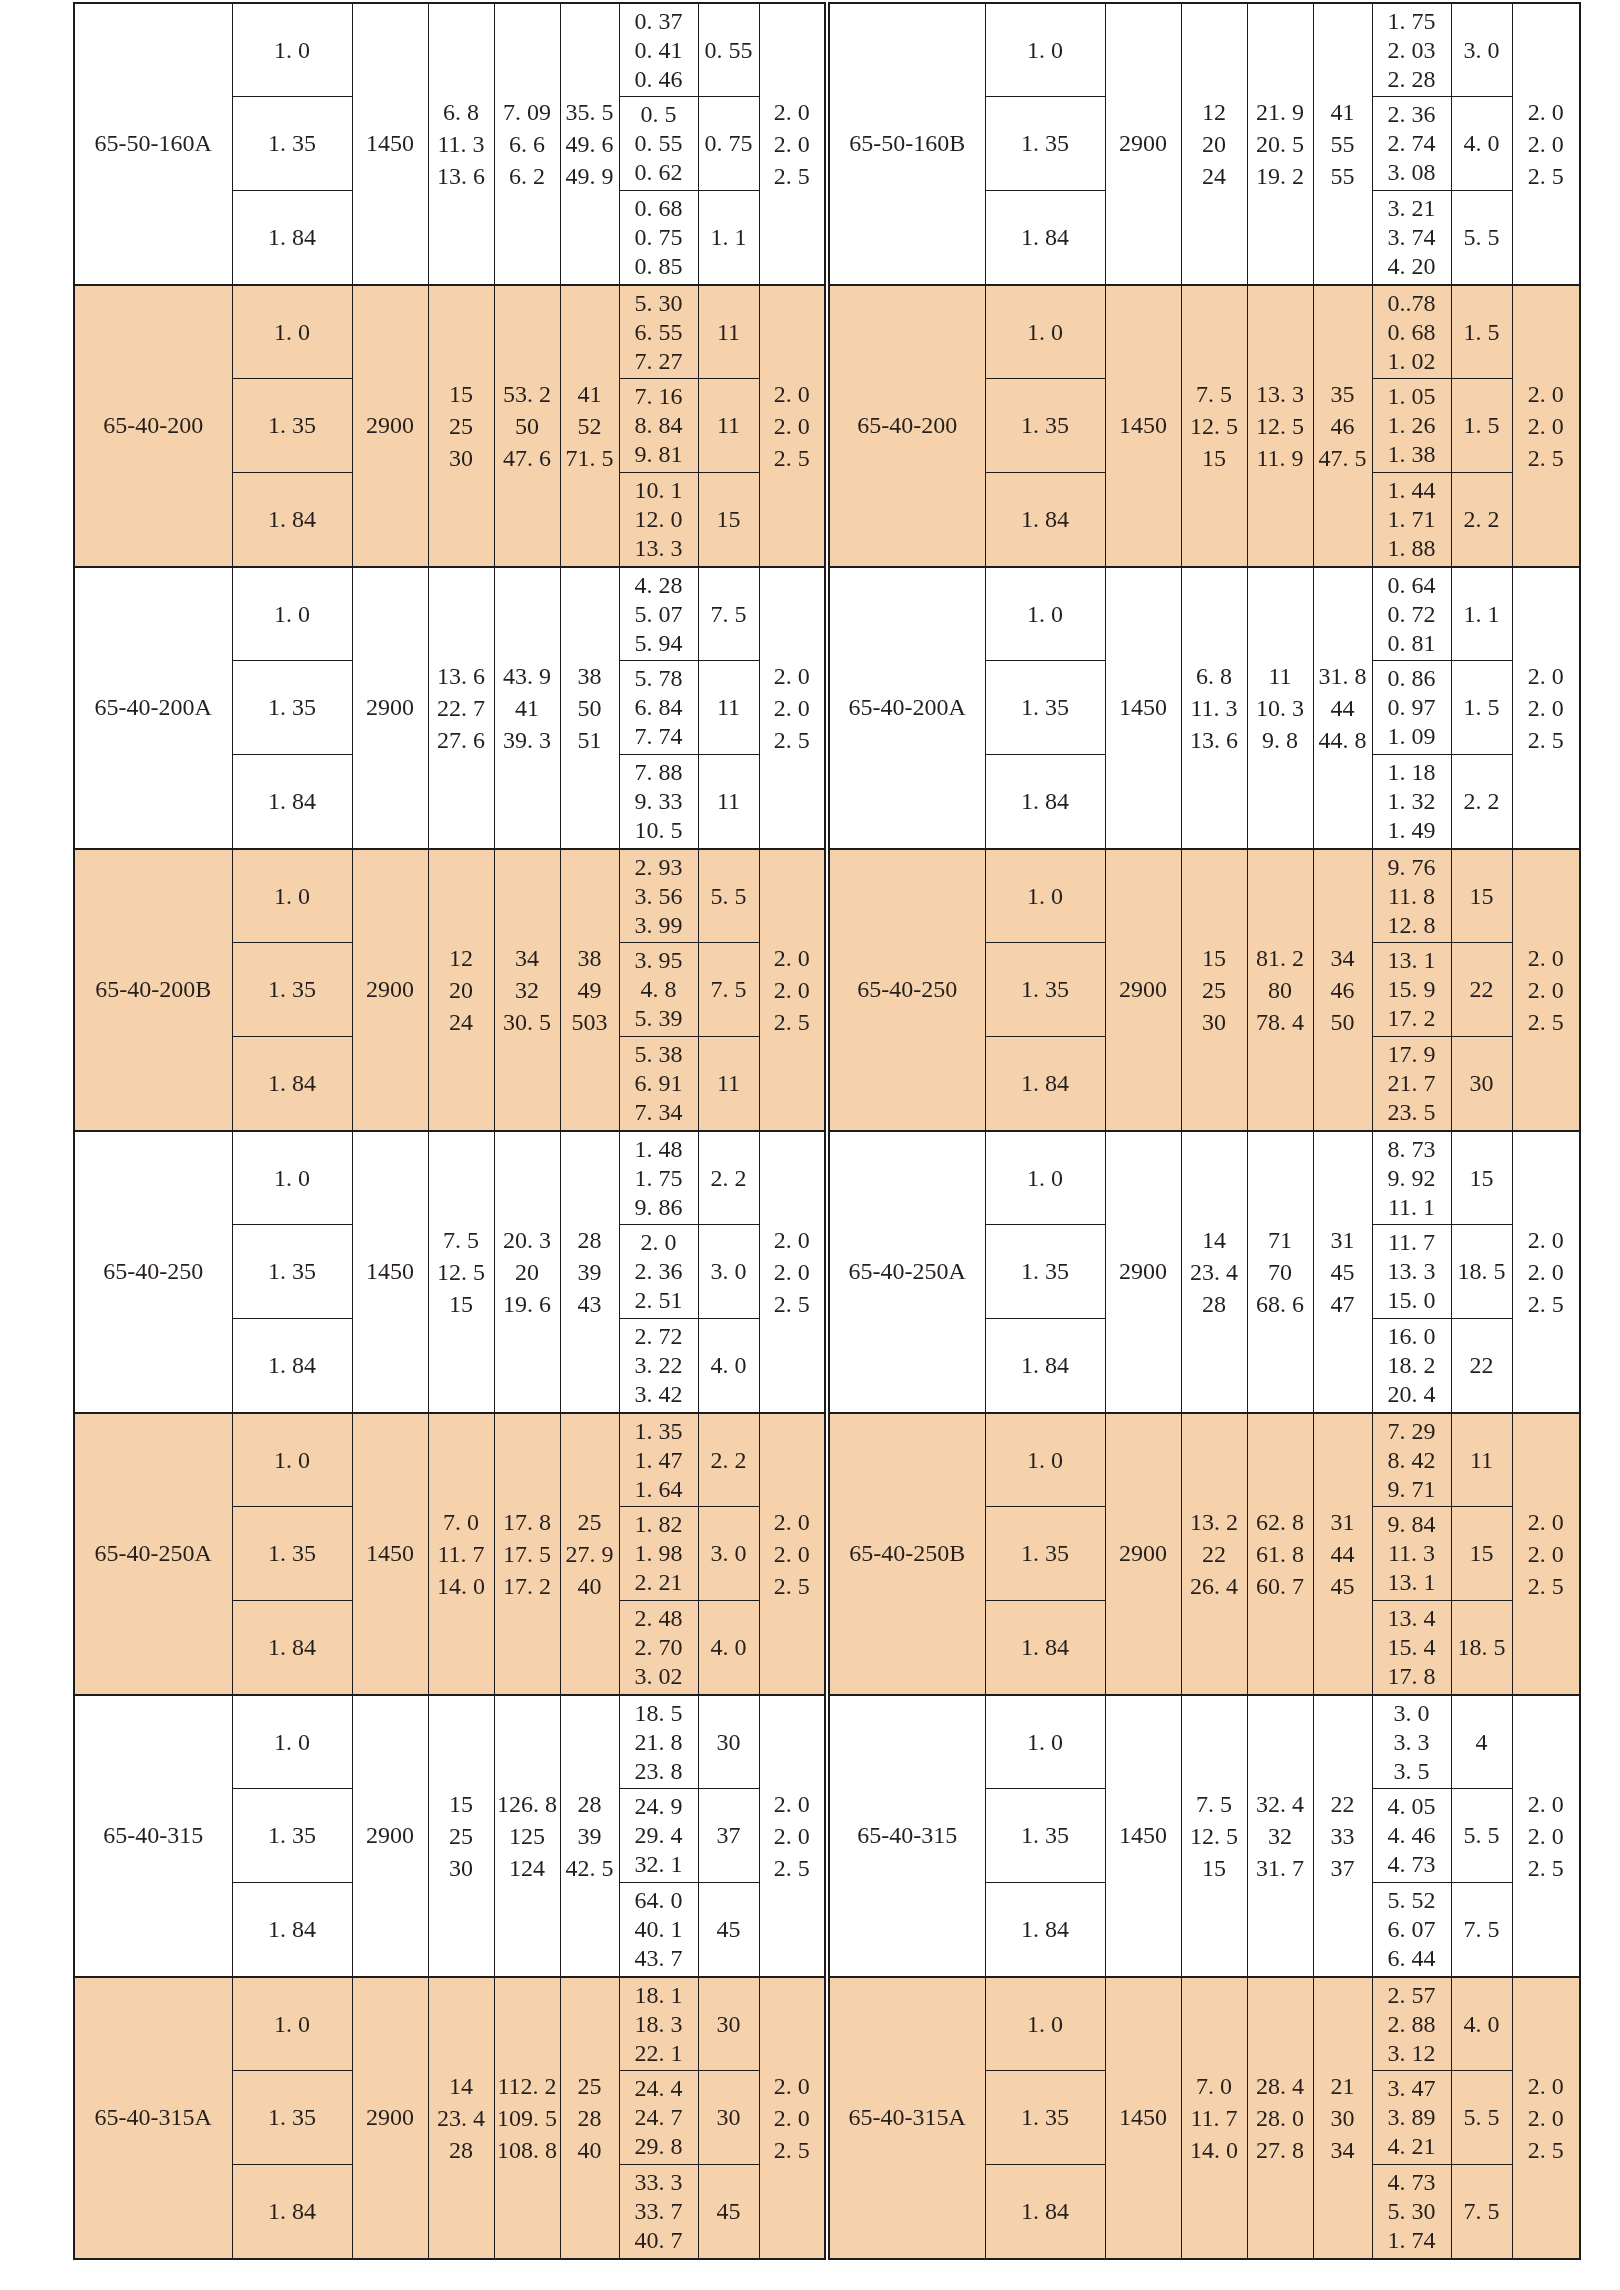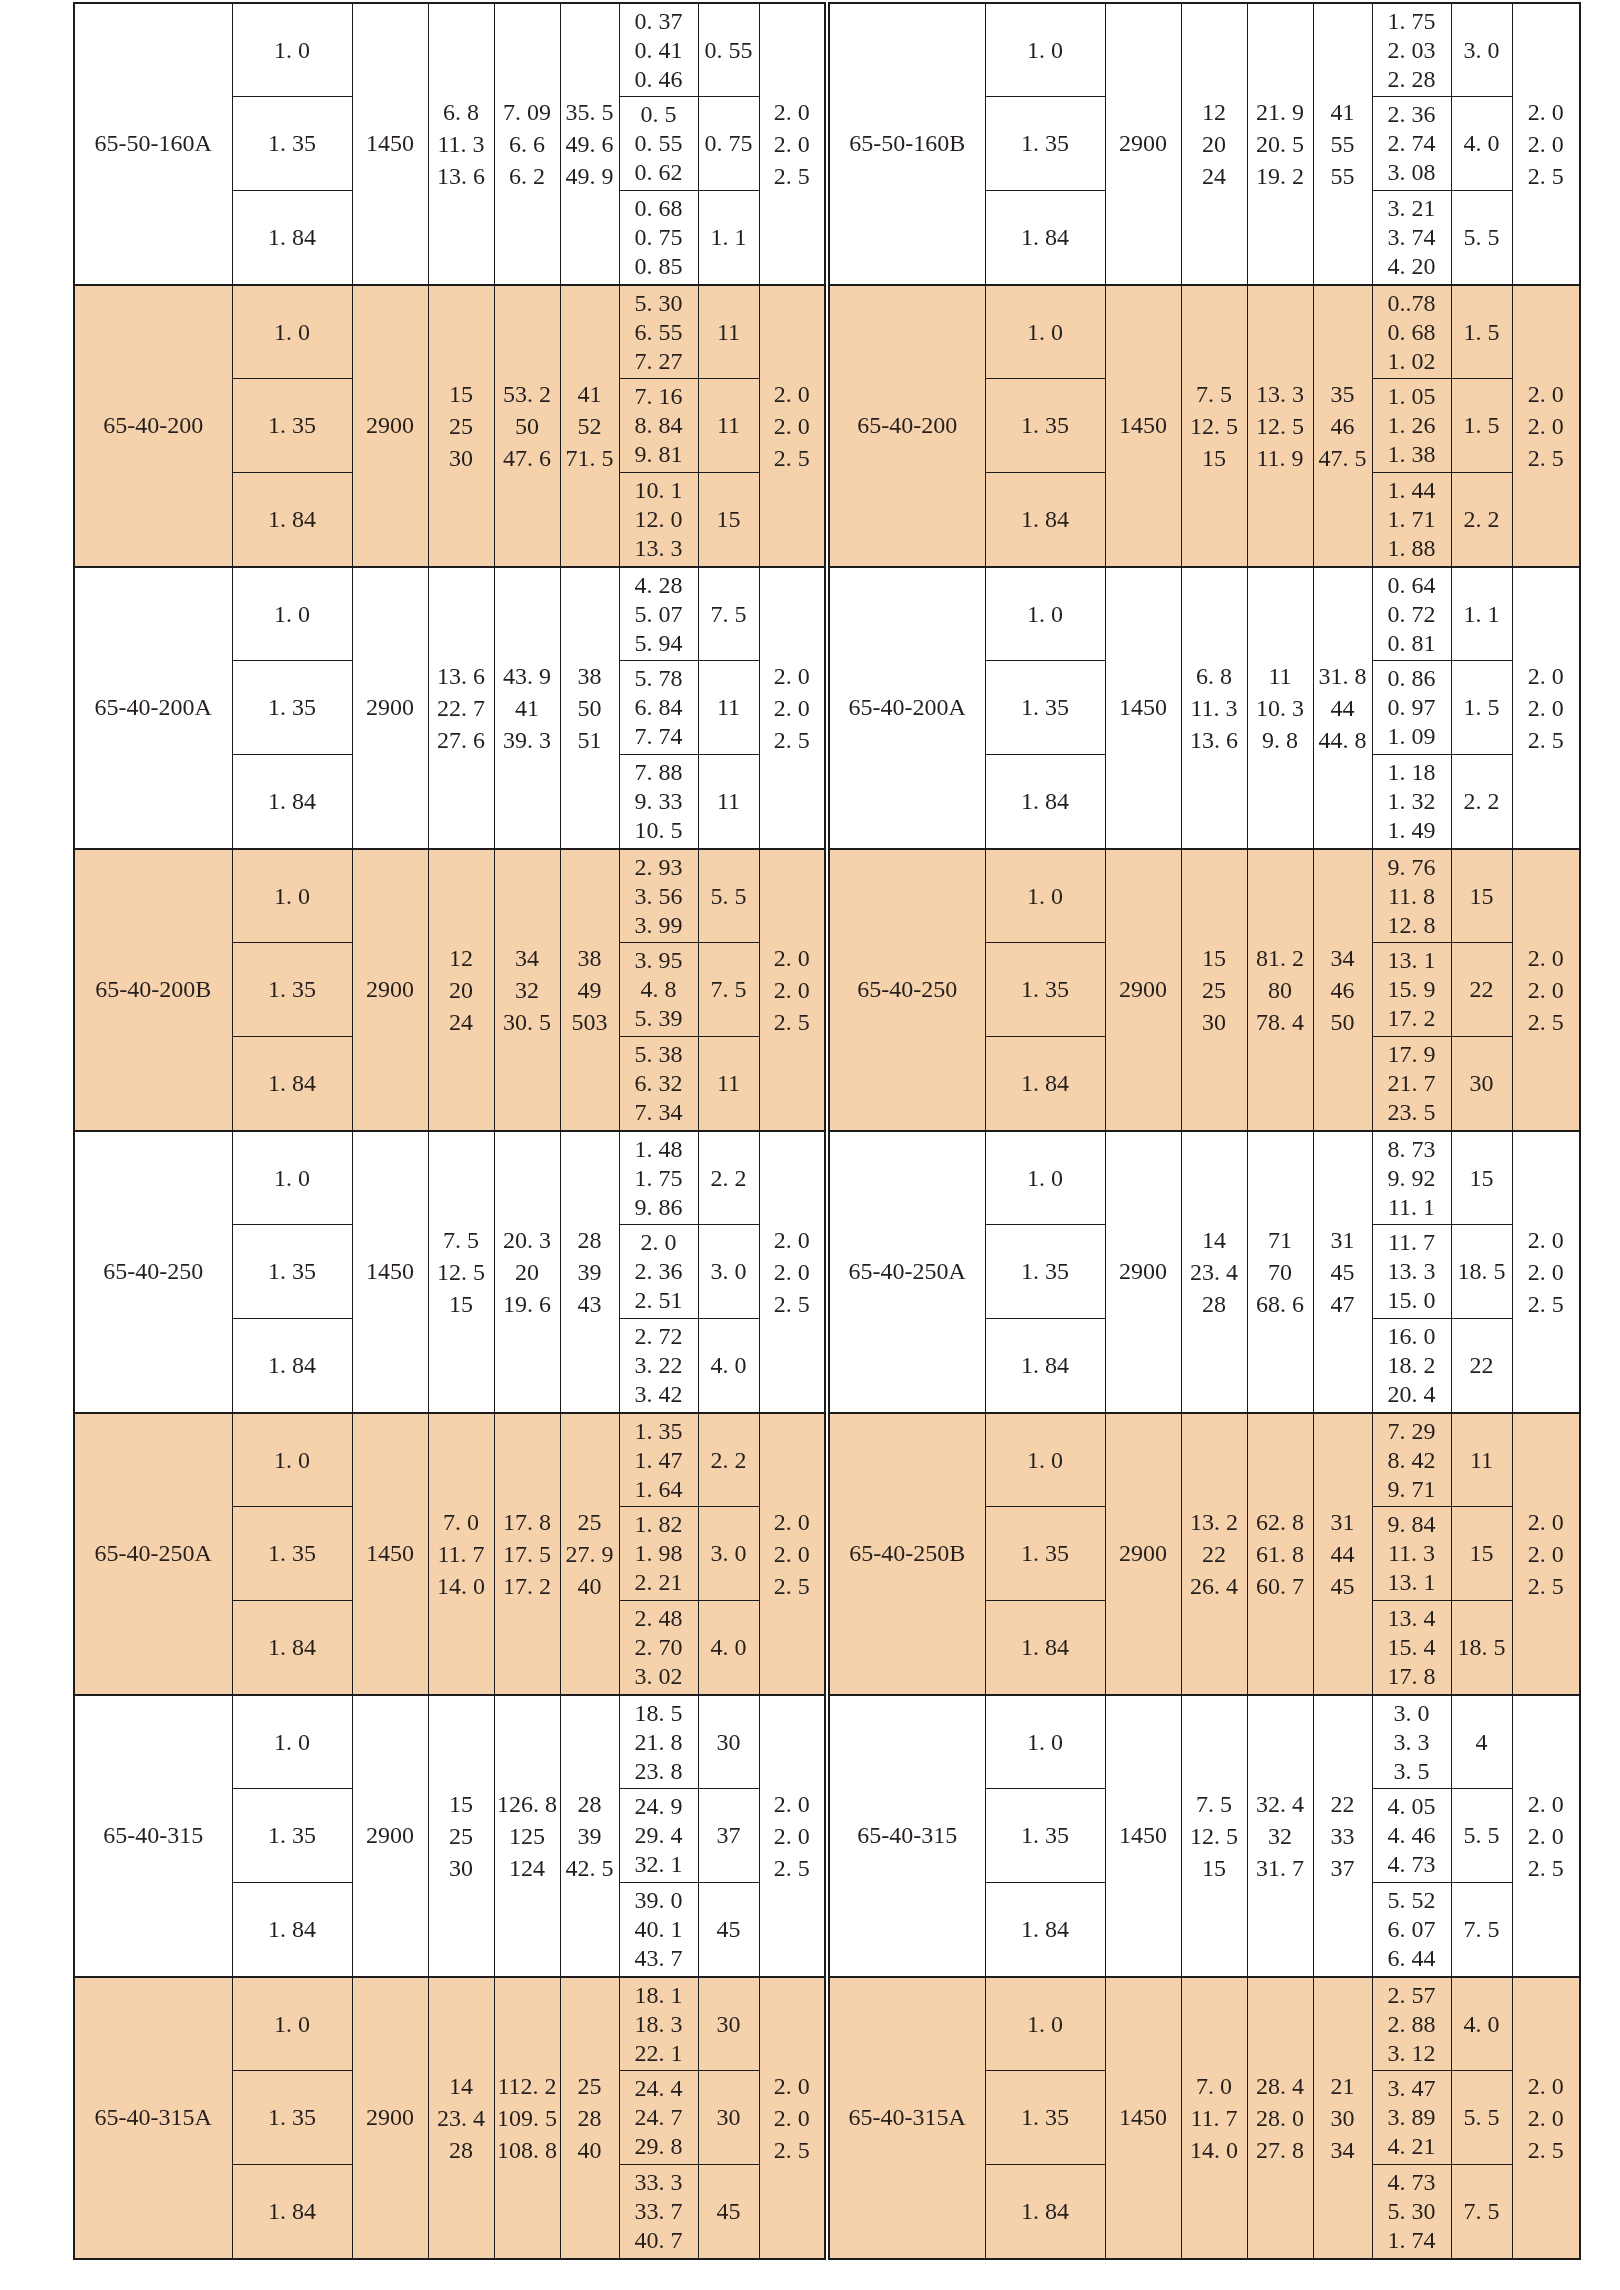--- a/index.html
+++ b/index.html
@@ -400,21 +400,21 @@
           <div>13. 1</div>
           <div>15. 9</div>
           <div>17. 2</div>
         </td>
         <td class="motor sh">22</td>
       </tr>
       <tr>
         <td class="ratio sh">1. 84</td>
         <td class="power sh plines">
           <div>5. 38</div>
-          <div>6. 32</div>
+          <div>6. 91</div>
           <div>7. 34</div>
         </td>
         <td class="motor sh">11</td>
         <td class="ratio sh">1. 84</td>
         <td class="power sh plines">
           <div>17. 9</div>
           <div>21. 7</div>
           <div>23. 5</div>
         </td>
         <td class="motor sh">30</td>
@@ -675,21 +675,21 @@
         <td class="power plines">
           <div>4. 05</div>
           <div>4. 46</div>
           <div>4. 73</div>
         </td>
         <td class="motor">5. 5</td>
       </tr>
       <tr>
         <td class="ratio">1. 84</td>
         <td class="power plines">
-          <div>39. 0</div>
+          <div>64. 0</div>
           <div>40. 1</div>
           <div>43. 7</div>
         </td>
         <td class="motor">45</td>
         <td class="ratio">1. 84</td>
         <td class="power plines">
           <div>5. 52</div>
           <div>6. 07</div>
           <div>6. 44</div>
         </td>

